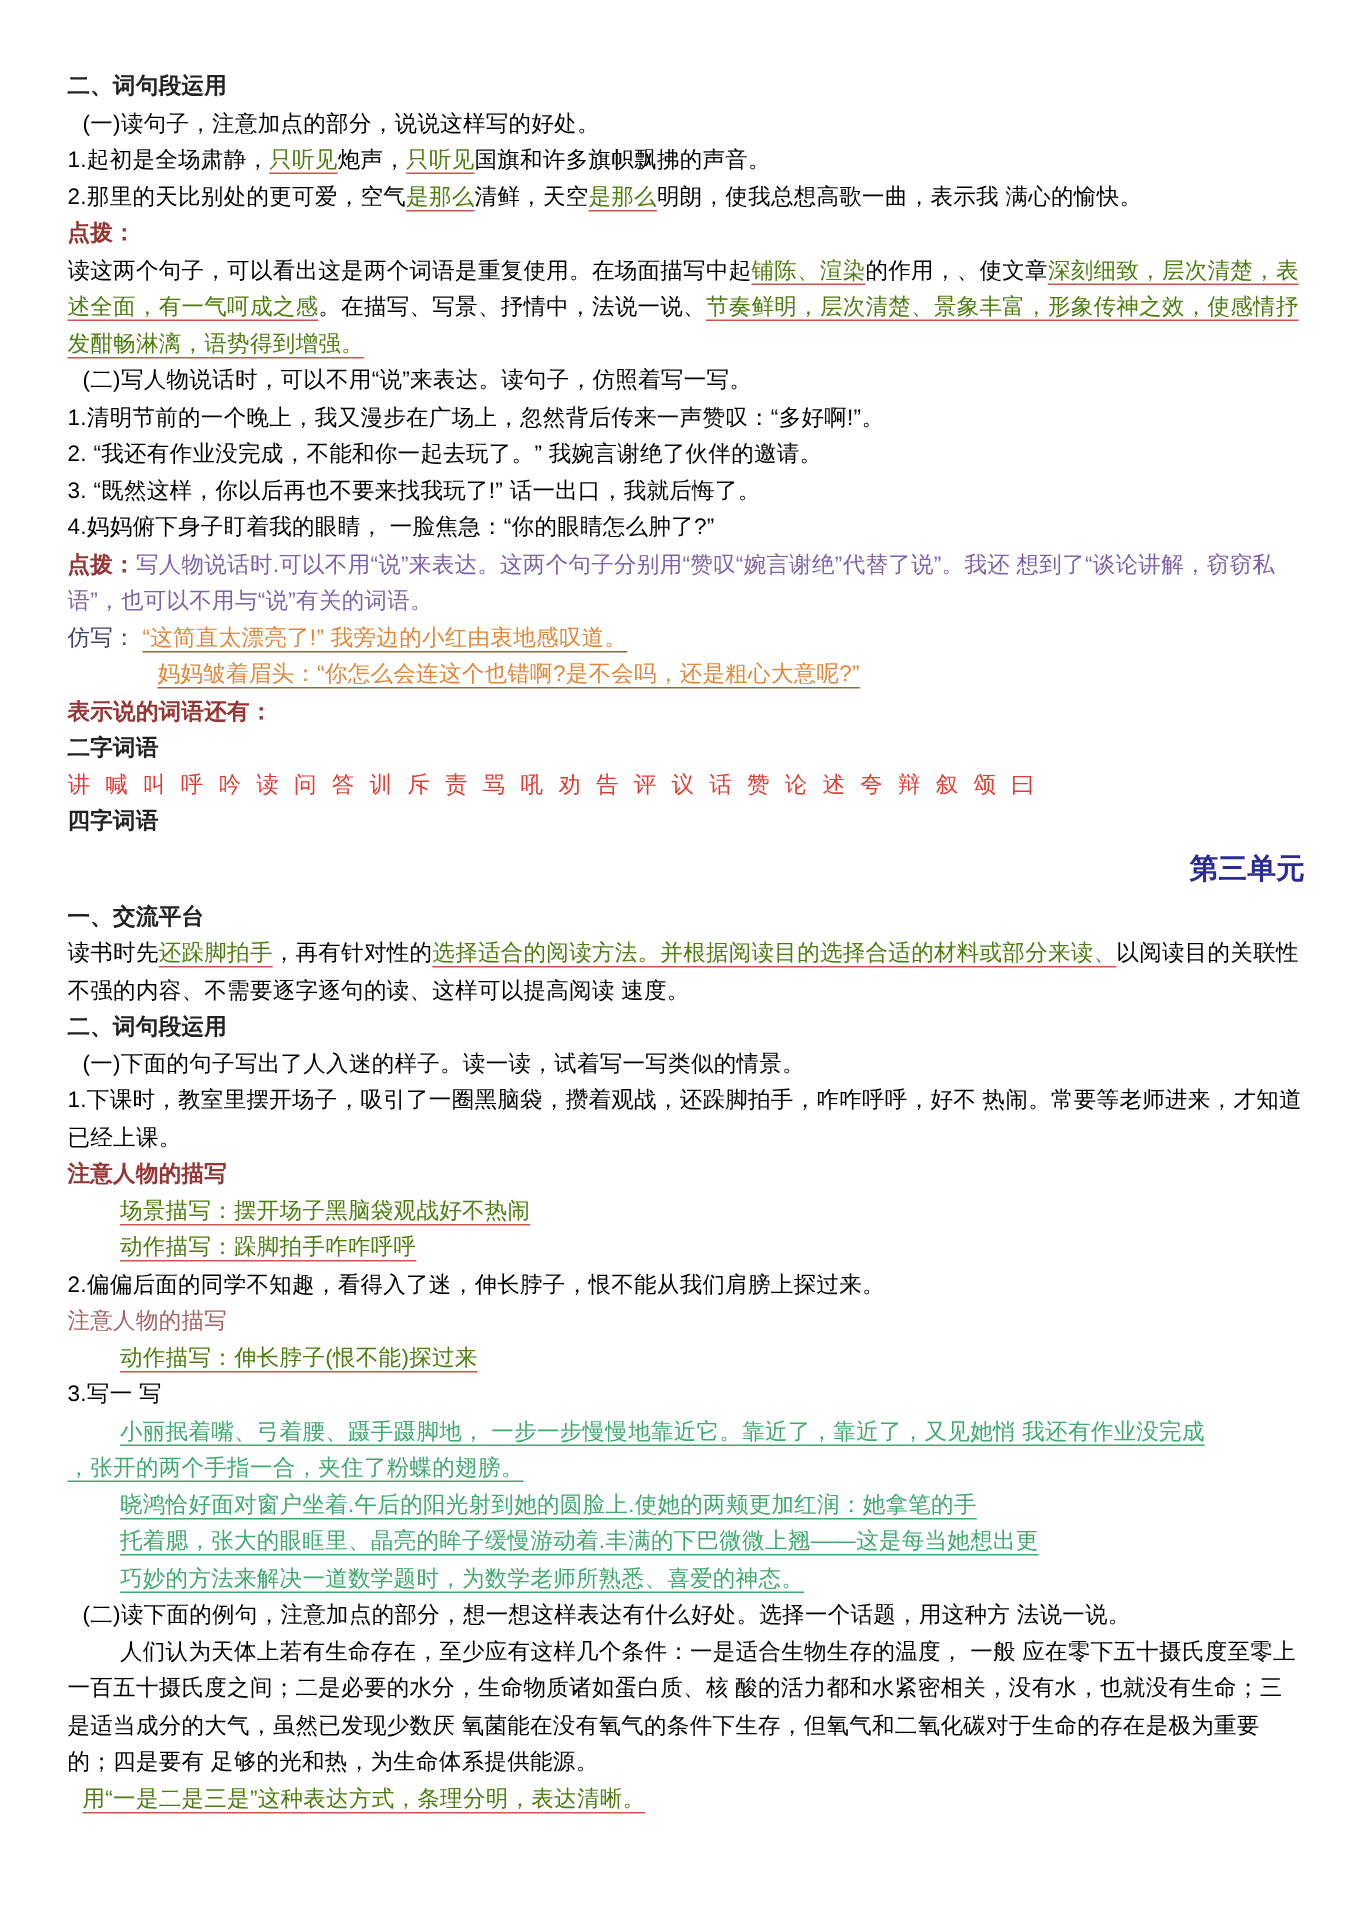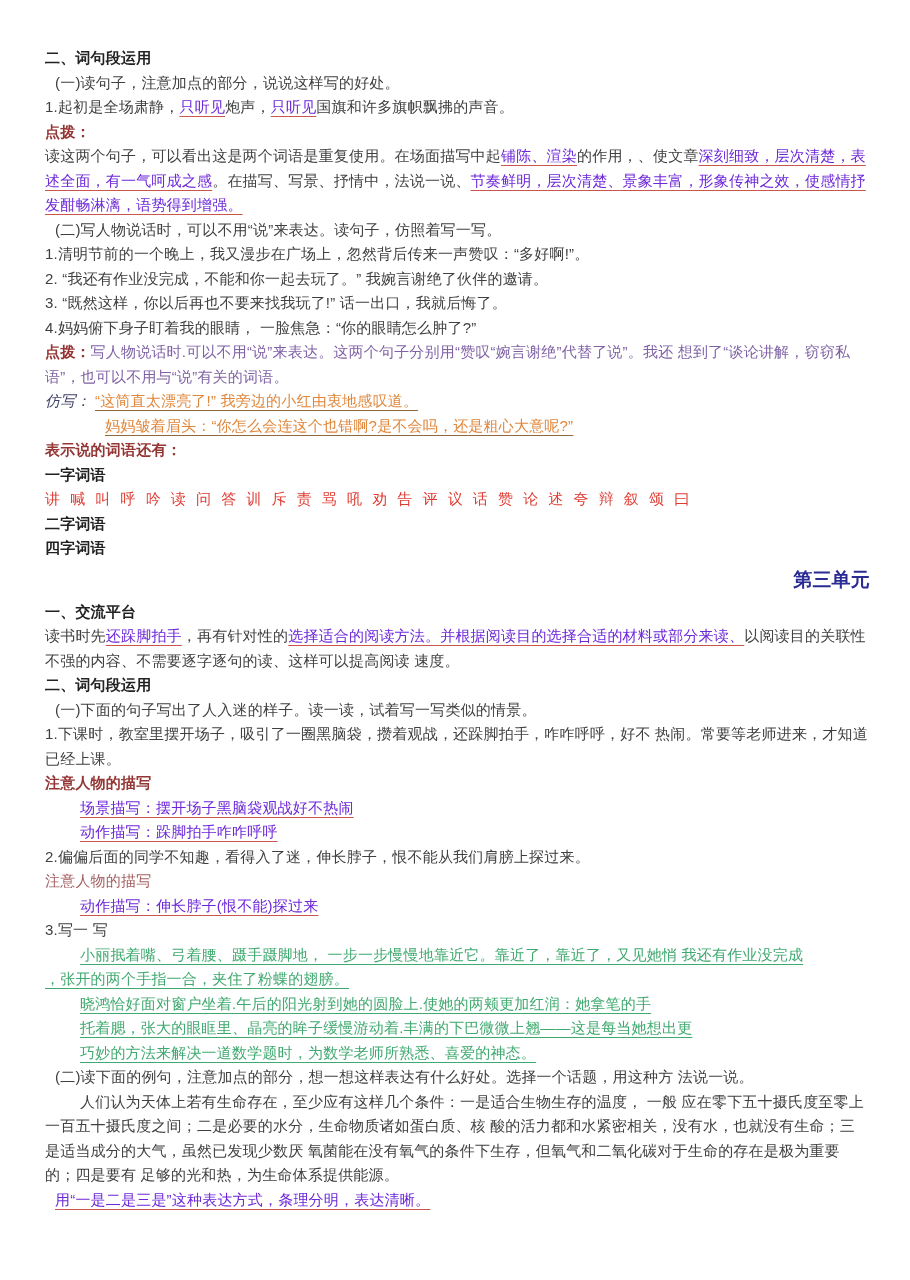--- a/index.html
+++ b/index.html
@@ -17,55 +17,55 @@
   .blk{min-height:24.5px;}
   .t-line{white-space:normal;}
   .t-para{text-align:left;}
   .t-h1{text-align:right;line-height:34px;margin:2px 0 2px 0;}
   .t-h1 span{font-size:19px;}
   .ind1{padding-left:10px;}
   .ind2{padding-left:35px;}
   .ind3{padding-left:60px;}
   .tind{text-indent:35px;}
   
-  .r-body{color:#404040;}
+  .r-body{color:#000000;}
   .r-bold{color:#222222;font-weight:700;}
   .r-red{color:#df3b32;}
   .r-red-sp{color:#df3b32;letter-spacing:3px;}
-  .r-red-u{color:#6d28d9;text-decoration:underline;text-underline-offset:4px;text-decoration-color:#c8564e;}
+  .r-red-u{color:#4d7c0f;text-decoration:underline;text-underline-offset:4px;text-decoration-color:#c8564e;}
   .r-maroon{color:#943634;font-weight:700;}
   .r-maroon-lt{color:#a56060;}
   .r-purple{color:#7f62a5;}
-  .r-navy{color:#3e4168;font-style:italic;}
+  .r-navy{color:#3e4168;}
   .r-orange-u{color:#e0873c;text-decoration:underline;text-underline-offset:4px;text-decoration-color:#8d6b3f;}
   .r-green-u{color:#3fa96f;text-decoration:underline;text-underline-offset:4px;text-decoration-color:#3fa96f;}
   .r-blue{color:#2b2b94;font-weight:700;}
 </style>
 </head>
 <body>
 
 <div class="doc">
   <div>
       <div class="blk t-line ind0"><span class="r-bold">二、词句段运用</span></div>
       <div class="blk t-line ind1"><span class="r-body">(一)读句子，注意加点的部分，说说这样写的好处。</span></div>
       <div class="blk t-line ind0"><span class="r-body">1.起初是全场肃静，</span><span class="r-red-u">只听见</span><span class="r-body">炮声，</span><span class="r-red-u">只听见</span><span class="r-body">国旗和许多旗帜飘拂的声音。</span></div>
+      <div class="blk t-line ind0"><span class="r-body">2.那里的天比别处的更可爱，空气</span><span class="r-red-u">是那么</span><span class="r-body">清鲜，天空</span><span class="r-red-u">是那么</span><span class="r-body">明朗，使我总想高歌一曲，表示我 满心的愉快。</span></div>
       <div class="blk t-line ind0"><span class="r-maroon">点拨：</span></div>
       <div class="blk t-para ind0"><span class="r-body">读这两个句子，可以看出这是两个词语是重复使用。在场面描写中起</span><span class="r-red-u">铺陈、渲染</span><span class="r-body">的作用，、使文章</span><span class="r-red-u">深刻细致，层次清楚，表述全面，有一气呵成之感</span><span class="r-body">。在描写、写景、抒情中，法说一说、</span><span class="r-red-u">节奏鲜明，层次清楚、景象丰富，形象传神之效，使感情抒发酣畅淋漓，语势得到增强。</span></div>
       <div class="blk t-line ind1"><span class="r-body">(二)写人物说话时，可以不用“说”来表达。读句子，仿照着写一写。</span></div>
       <div class="blk t-line ind0"><span class="r-body">1.清明节前的一个晚上，我又漫步在广场上，忽然背后传来一声赞叹：“多好啊!”。</span></div>
       <div class="blk t-line ind0"><span class="r-body">2. “我还有作业没完成，不能和你一起去玩了。” 我婉言谢绝了伙伴的邀请。</span></div>
       <div class="blk t-line ind0"><span class="r-body">3. “既然这样，你以后再也不要来找我玩了!” 话一出口，我就后悔了。</span></div>
       <div class="blk t-line ind0"><span class="r-body">4.妈妈俯下身子盯着我的眼睛， 一脸焦急：“你的眼睛怎么肿了?”</span></div>
       <div class="blk t-para ind0"><span class="r-maroon"> 点拨：</span><span class="r-purple">写人物说话时.可以不用“说”来表达。这两个句子分别用“赞叹“婉言谢绝”代替了说”。我还 想到了“谈论讲解，窃窃私语”，也可以不用与“说”有关的词语。</span></div>
       <div class="blk t-line ind0"><span class="r-navy">仿写： </span><span class="r-orange-u">“这简直太漂亮了!” 我旁边的小红由衷地感叹道。</span></div>
       <div class="blk t-line ind3"><span class="r-orange-u">妈妈皱着眉头：“你怎么会连这个也错啊?是不会吗，还是粗心大意呢?”</span></div>
       <div class="blk t-line ind0"><span class="r-maroon">表示说的词语还有：</span></div>
-      <div class="blk t-line ind0"><span class="r-bold">一字词语</span></div>
+      <div class="blk t-line ind0"><span class="r-bold">二字词语</span></div>
       <div class="blk t-line ind0"><span class="r-red-sp">讲 喊 叫 呼 吟 读 问 答 训 斥 责 骂 吼 劝 告 评 议 话 赞 论 述 夸 辩 叙 颂 曰</span></div>
-      <div class="blk t-line ind0"><span class="r-bold">二字词语</span></div>
       <div class="blk t-line ind0"><span class="r-bold">四字词语</span></div>
       <div class="blk t-h1 ind0"><span class="r-blue">第三单元</span></div>
       <div class="blk t-line ind0"><span class="r-bold">一、交流平台</span></div>
       <div class="blk t-para ind0"><span class="r-body">读书时先</span><span class="r-red-u">还跺脚拍手</span><span class="r-body">，再有针对性的</span><span class="r-red-u">选择适合的阅读方法。并根据阅读目的选择合适的材料或部分来读、</span><span class="r-body">以阅读目的关联性不强的内容、不需要逐字逐句的读、这样可以提高阅读 速度。</span></div>
       <div class="blk t-line ind0"><span class="r-bold">二、词句段运用</span></div>
       <div class="blk t-line ind1"><span class="r-body">(一)下面的句子写出了人入迷的样子。读一读，试着写一写类似的情景。</span></div>
       <div class="blk t-para ind0"><span class="r-body">1.下课时，教室里摆开场子，吸引了一圈黑脑袋，攒着观战，还跺脚拍手，咋咋呼呼，好不 热闹。常要等老师进来，才知道已经上课。</span></div>
       <div class="blk t-line ind0"><span class="r-maroon">注意人物的描写</span></div>
       <div class="blk t-line ind2"><span class="r-red-u">场景描写：摆开场子黑脑袋观战好不热闹</span></div>
       <div class="blk t-line ind2"><span class="r-red-u">动作描写：跺脚拍手咋咋呼呼</span></div>

